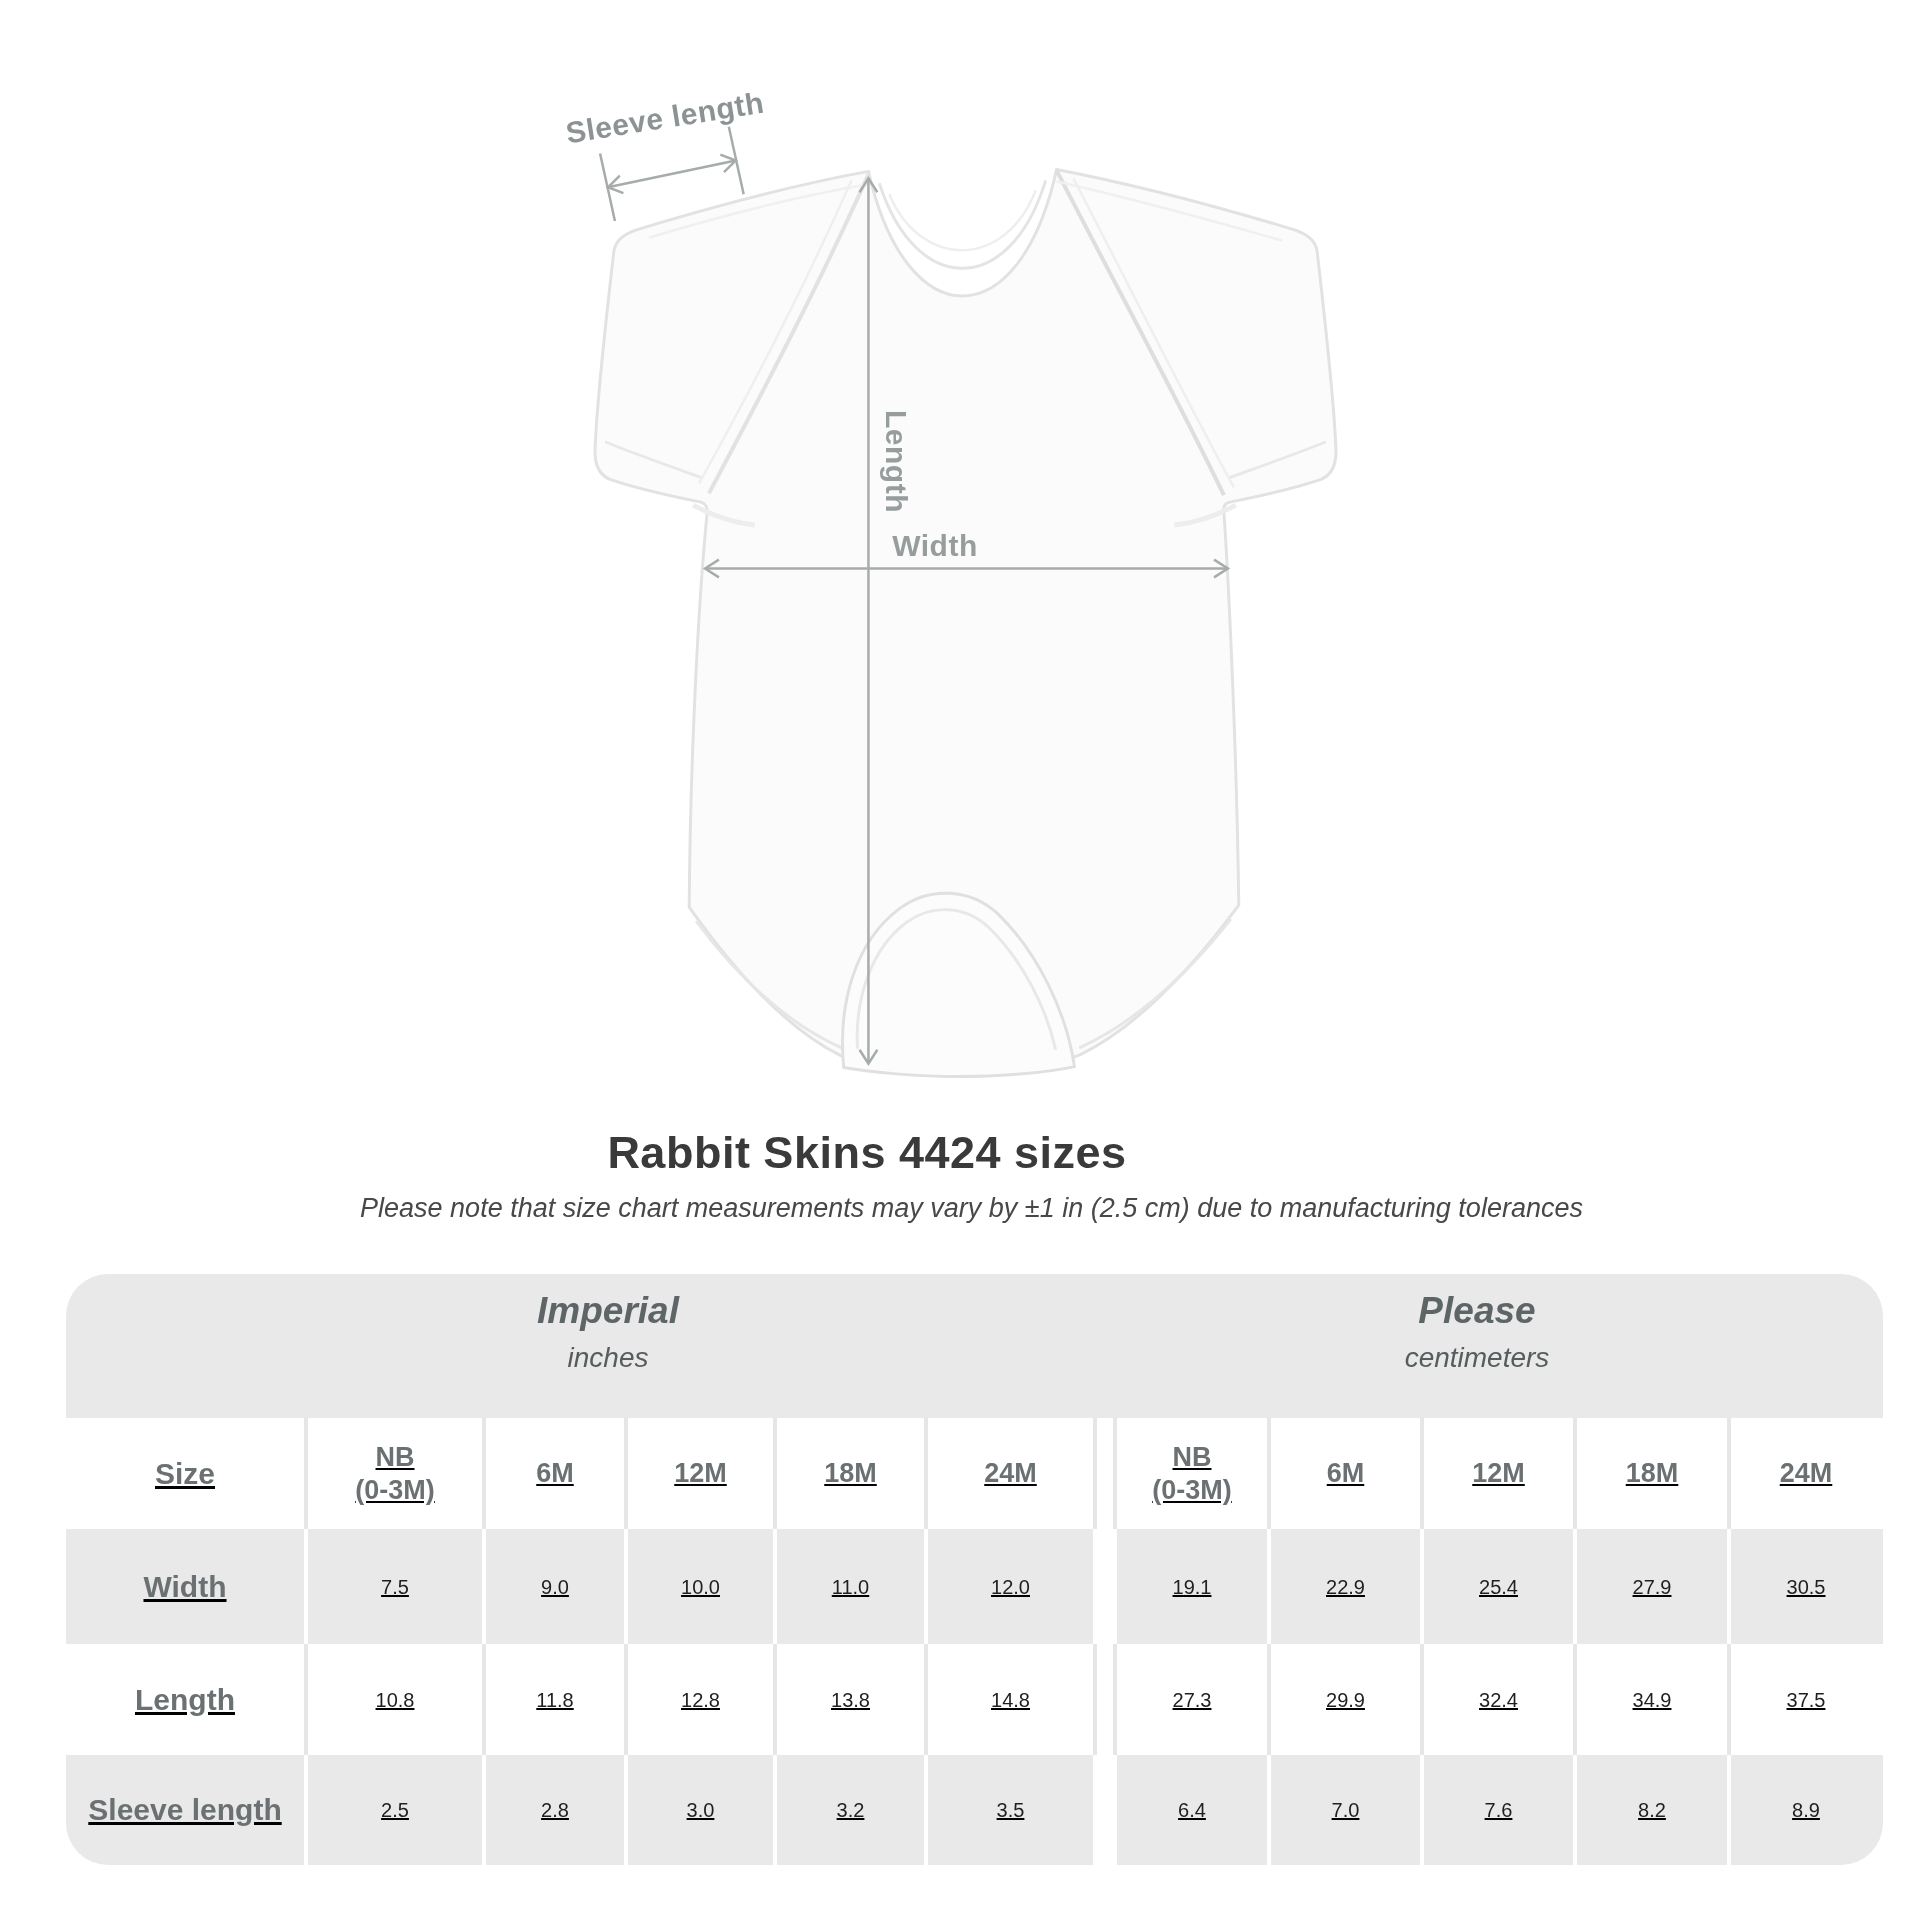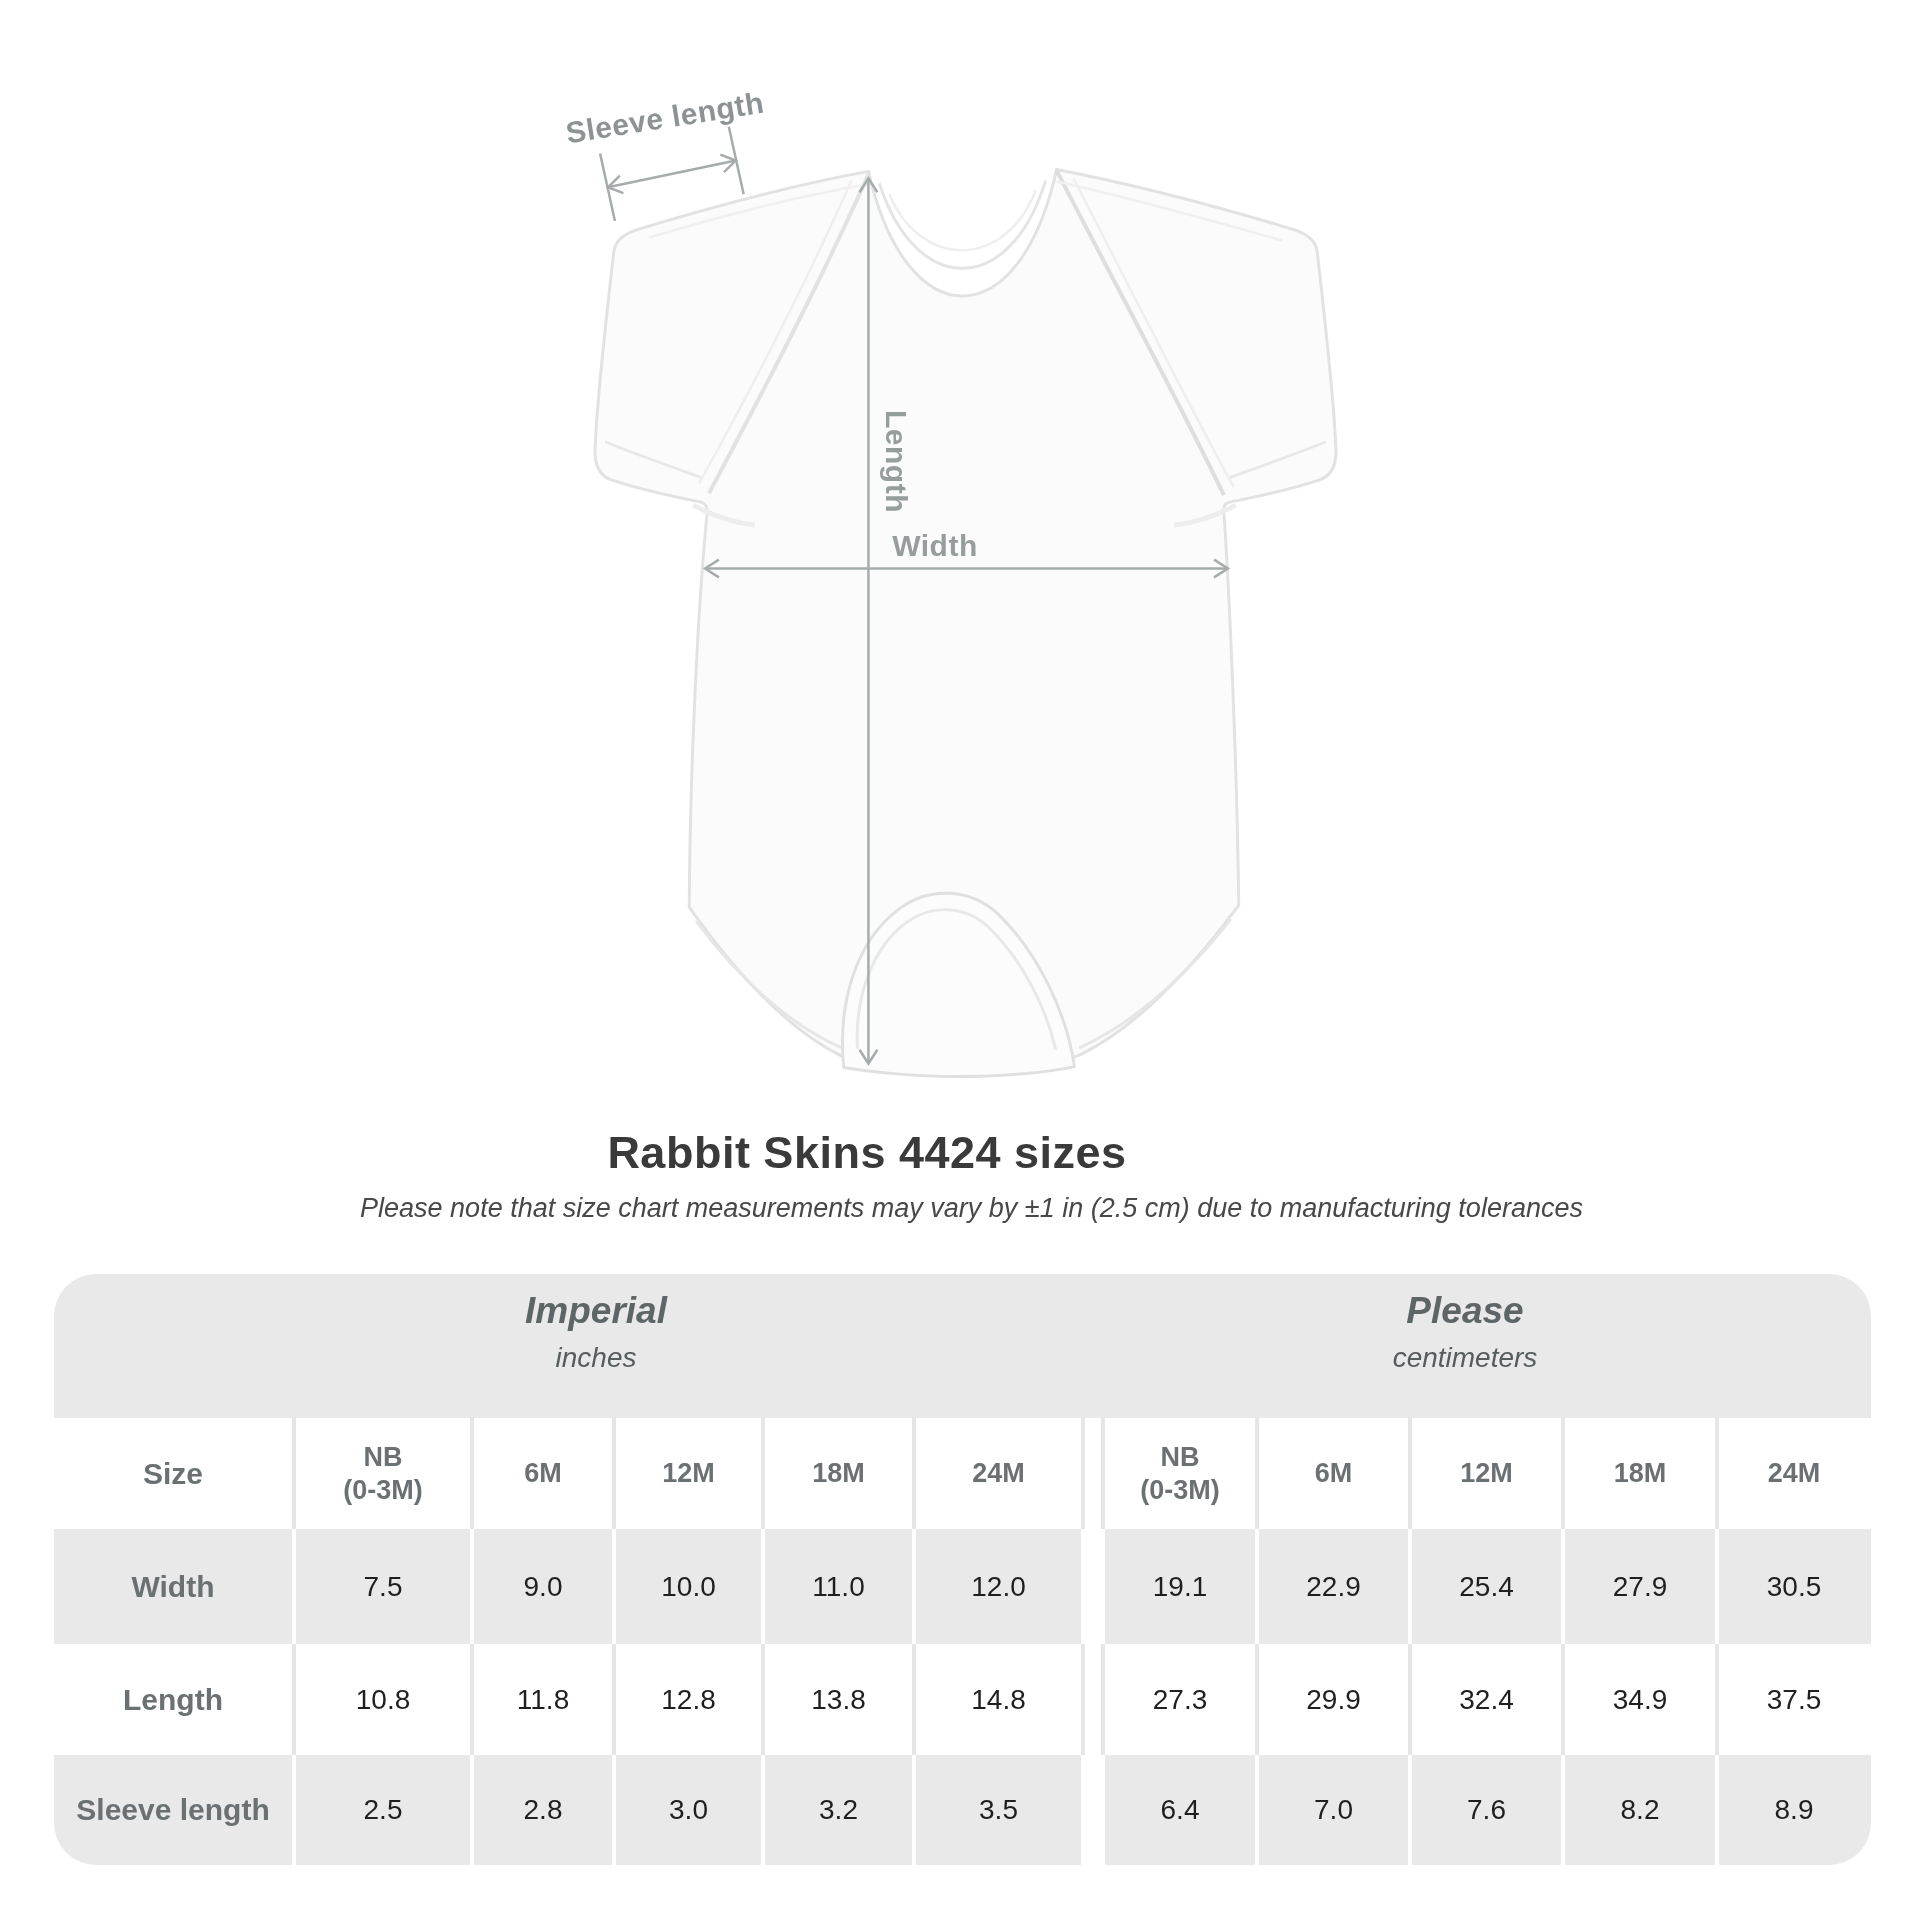--- a/index.html
+++ b/index.html
@@ -16,40 +16,40 @@
   .lbl-width{left:935px;top:546px;transform:translate(-50%,-50%);}
   .lbl-length{left:913px;top:410px;transform-origin:0 0;transform:rotate(90deg);}
 
   
   .title{position:absolute;left:0;top:1127px;width:1734px;text-align:center;
          font-size:45px;font-weight:bold;color:#3a3a3a;letter-spacing:0.5px;}
   .subtitle{position:absolute;left:0;top:1193px;width:1927px;text-align:center;
             font-style:italic;font-size:27px;color:#484848;padding-left:8px;}
 
   
-  .sizetable{position:absolute;left:54px;top:1274px;width:1817px;}
+  .sizetable{position:absolute;left:66px;top:1274px;width:1817px;text-decoration:underline;}
   .band{position:relative;height:144px;background:#e9e9e9;border-radius:42px 42px 0 0;}
   .sec{position:absolute;top:16px;transform:translateX(-50%);text-align:center;}
   .sec-imperial{left:542px;}
   .sec-metric{left:1411px;}
   .sec-title{font-size:37px;font-weight:bold;font-style:italic;color:#5e6566;}
   .sec-unit{margin-top:10px;font-size:28px;font-style:italic;color:#565d5e;}
 
   .trow{display:grid;
         grid-template-columns:238px 178px 142px 149px 151px 169px 20px 154px 153px 153px 154px 154px;}
   .row-h{height:111px;}
   .row-0{height:115px;}
   .row-1{height:111px;}
   .row-2{height:110px;}
   .r-white{background:#ffffff;}
   .r-gray{background:#e9e9e9;}
   .trow.last{border-radius:0 0 42px 42px;overflow:hidden;}
 
   .cell{display:flex;flex-direction:column;align-items:center;justify-content:center;
-        font-size:28px;color:#1f1f1f;text-align:center;line-height:1.2;}
+        font-size:20px;color:#1f1f1f;text-align:center;line-height:1.2;}
   .cell.lblc{font-weight:bold;font-size:30px;color:#6b7173;}
   .cell.hdrc{font-weight:bold;font-size:27px;color:#6b7173;}
   .r-white .cell + .cell{border-left:4px solid #e6e6e6;}
   .r-gray  .cell + .cell{border-left:4px solid #ffffff;}
   .cell.gapc{background:#ffffff;}
 </style>
 </head>
 <body>
 
 <div class="page">

